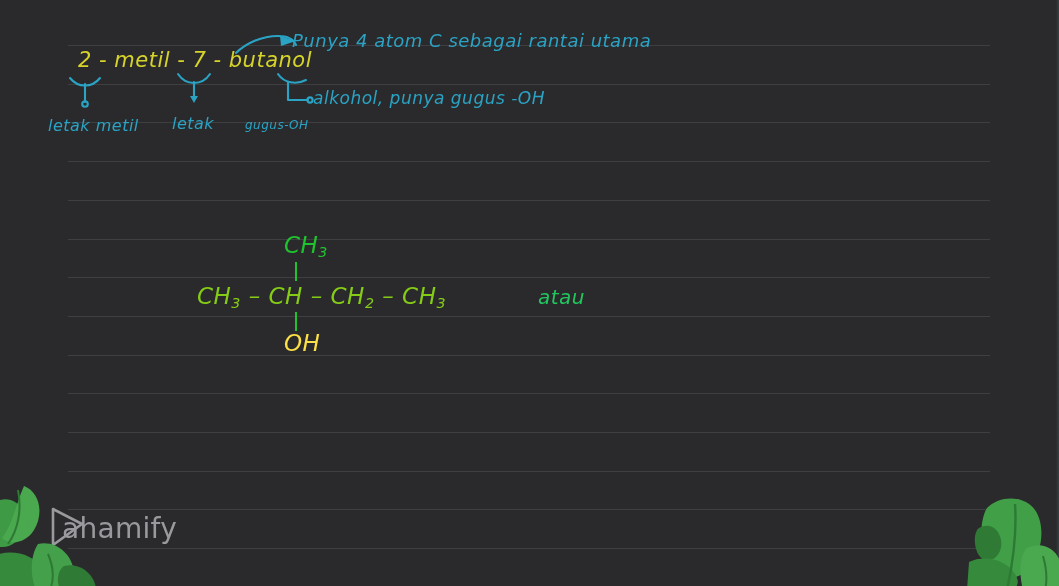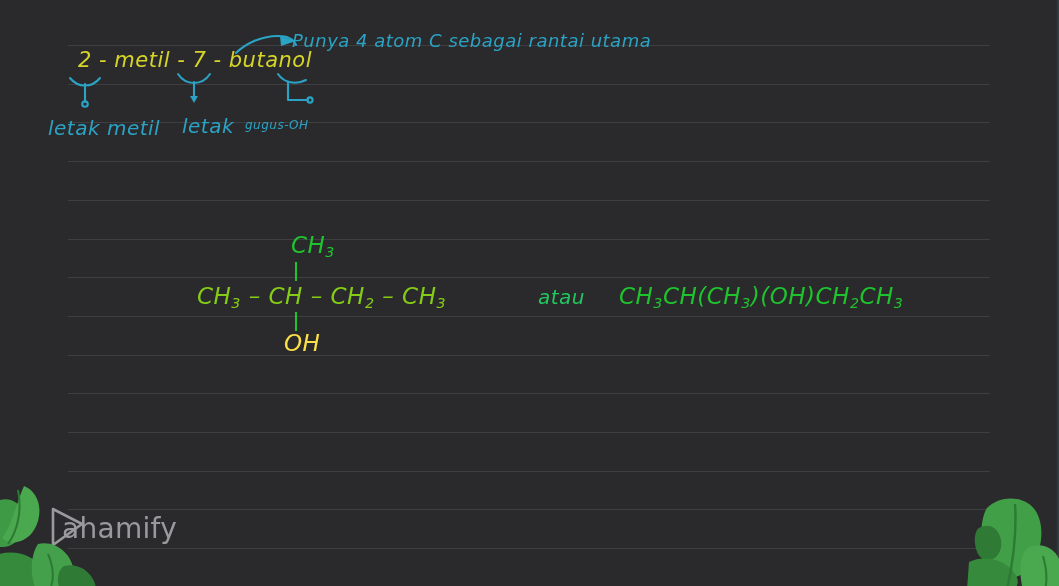--- a/index.html
+++ b/index.html
@@ -53,38 +53,38 @@
   #note-chain {
     left: 292px; top: 30px;
     font-size: 18px;
   }
   #note-alcohol {
     left: 313px; top: 88px;
     font-size: 17px;
   }
   #label-metil {
     left: 48px; top: 116px;
-    font-size: 20px;
+    font-size: 16px;
   }
   #label-gugus-pos {
-    left: 182px; top: 114px;
-    font-size: 20px;
+    left: 172px; top: 114px;
+    font-size: 16px;
   }
   #label-gugus-oh {
     left: 245px; top: 118px;
     font-size: 12px;
   }
 
   
   .struct {
     font-size: 23px;
     font-style: italic;
     color: #1fc32e;
   }
-  #s-ch3-top   { left: 291px; top: 232px; }
+  #s-ch3-top   { left: 284px; top: 232px; }
   #s-main      { left: 197px; top: 283px; }
   #s-oh        { left: 284px; top: 330px; }
   #s-atau      { left: 538px; top: 285px; font-size: 20px; }
   #s-condensed { left: 619px; top: 283px; }
 
   .struct sub, .cond sub {
     font-size: 0.62em;
     vertical-align: -0.28em;
   }
 
@@ -151,20 +151,21 @@
       <div class="rule" style="top: 509.4px; background: rgb(63, 63, 66);"></div>
       <div class="rule" style="top: 548.1px; background: rgb(63, 63, 66);"></div>
     </div>
 
   <div class="right-edge"></div>
 
   <div class="hand yellow" id="title" style="color: rgb(214, 212, 42);">2 - metil - 7 - butanol</div>
 
   <div class="hand blue" id="note-chain" style="color: rgb(42, 163, 196);">Punya 4 atom C sebagai rantai utama</div>
 
+  <div class="hand blue" id="note-alcohol" style="color: rgb(42, 163, 196);">alkohol, punya gugus -OH</div>
 
   <div class="hand blue" id="label-metil" style="color: rgb(42, 163, 196);">letak metil</div>
 
   <div class="hand blue" id="label-gugus-pos" style="color: rgb(42, 163, 196);">letak</div>
 
   <div class="hand blue" id="label-gugus-oh" style="color: rgb(42, 163, 196);">gugus-OH</div>
 
   <svg id="annots" viewBox="0 0 1059 586">
     <g stroke="#2aa3c4" fill="none" stroke-width="2.1" stroke-linecap="round" stroke-linejoin="round">
 
@@ -196,23 +197,20 @@
   </div>
 
   <div class="vbond" id="vb-bot" style="background: rgb(31, 195, 46);"></div>
 
   <div class="hand struct" id="s-oh" style="color: #fde047;">
     <span>OH</span>
   </div>
 
   <div class="hand struct" id="s-atau" style="color: #22c55e;">atau</div>
 
-  <div class="hand struct cond" id="s-condensed" style="color: rgb(31, 195, 46);">
-    <span>CH<sub>3</sub>CH(CH<sub>3</sub>)(OH)CH<sub>2</sub>CH<sub>3</sub></span>
-  </div>
 
   <div id="logo" style="color: rgb(154, 154, 158);">
     <svg class="logo-mark" width="42" height="46" viewBox="0 0 42 46">
       <path d="M7,5 L36,20 L7,41 Z" fill="none" stroke="#9a9a9e" stroke-width="2.6" stroke-linejoin="round"></path>
     </svg>
     <span class="logo-text" style="color: rgb(154, 154, 158);">ahamify</span>
   </div>
 
   <svg class="leaves" id="leaves-left" width="110" height="120" viewBox="0 0 110 120">
     <g fill="#3f9a45">

